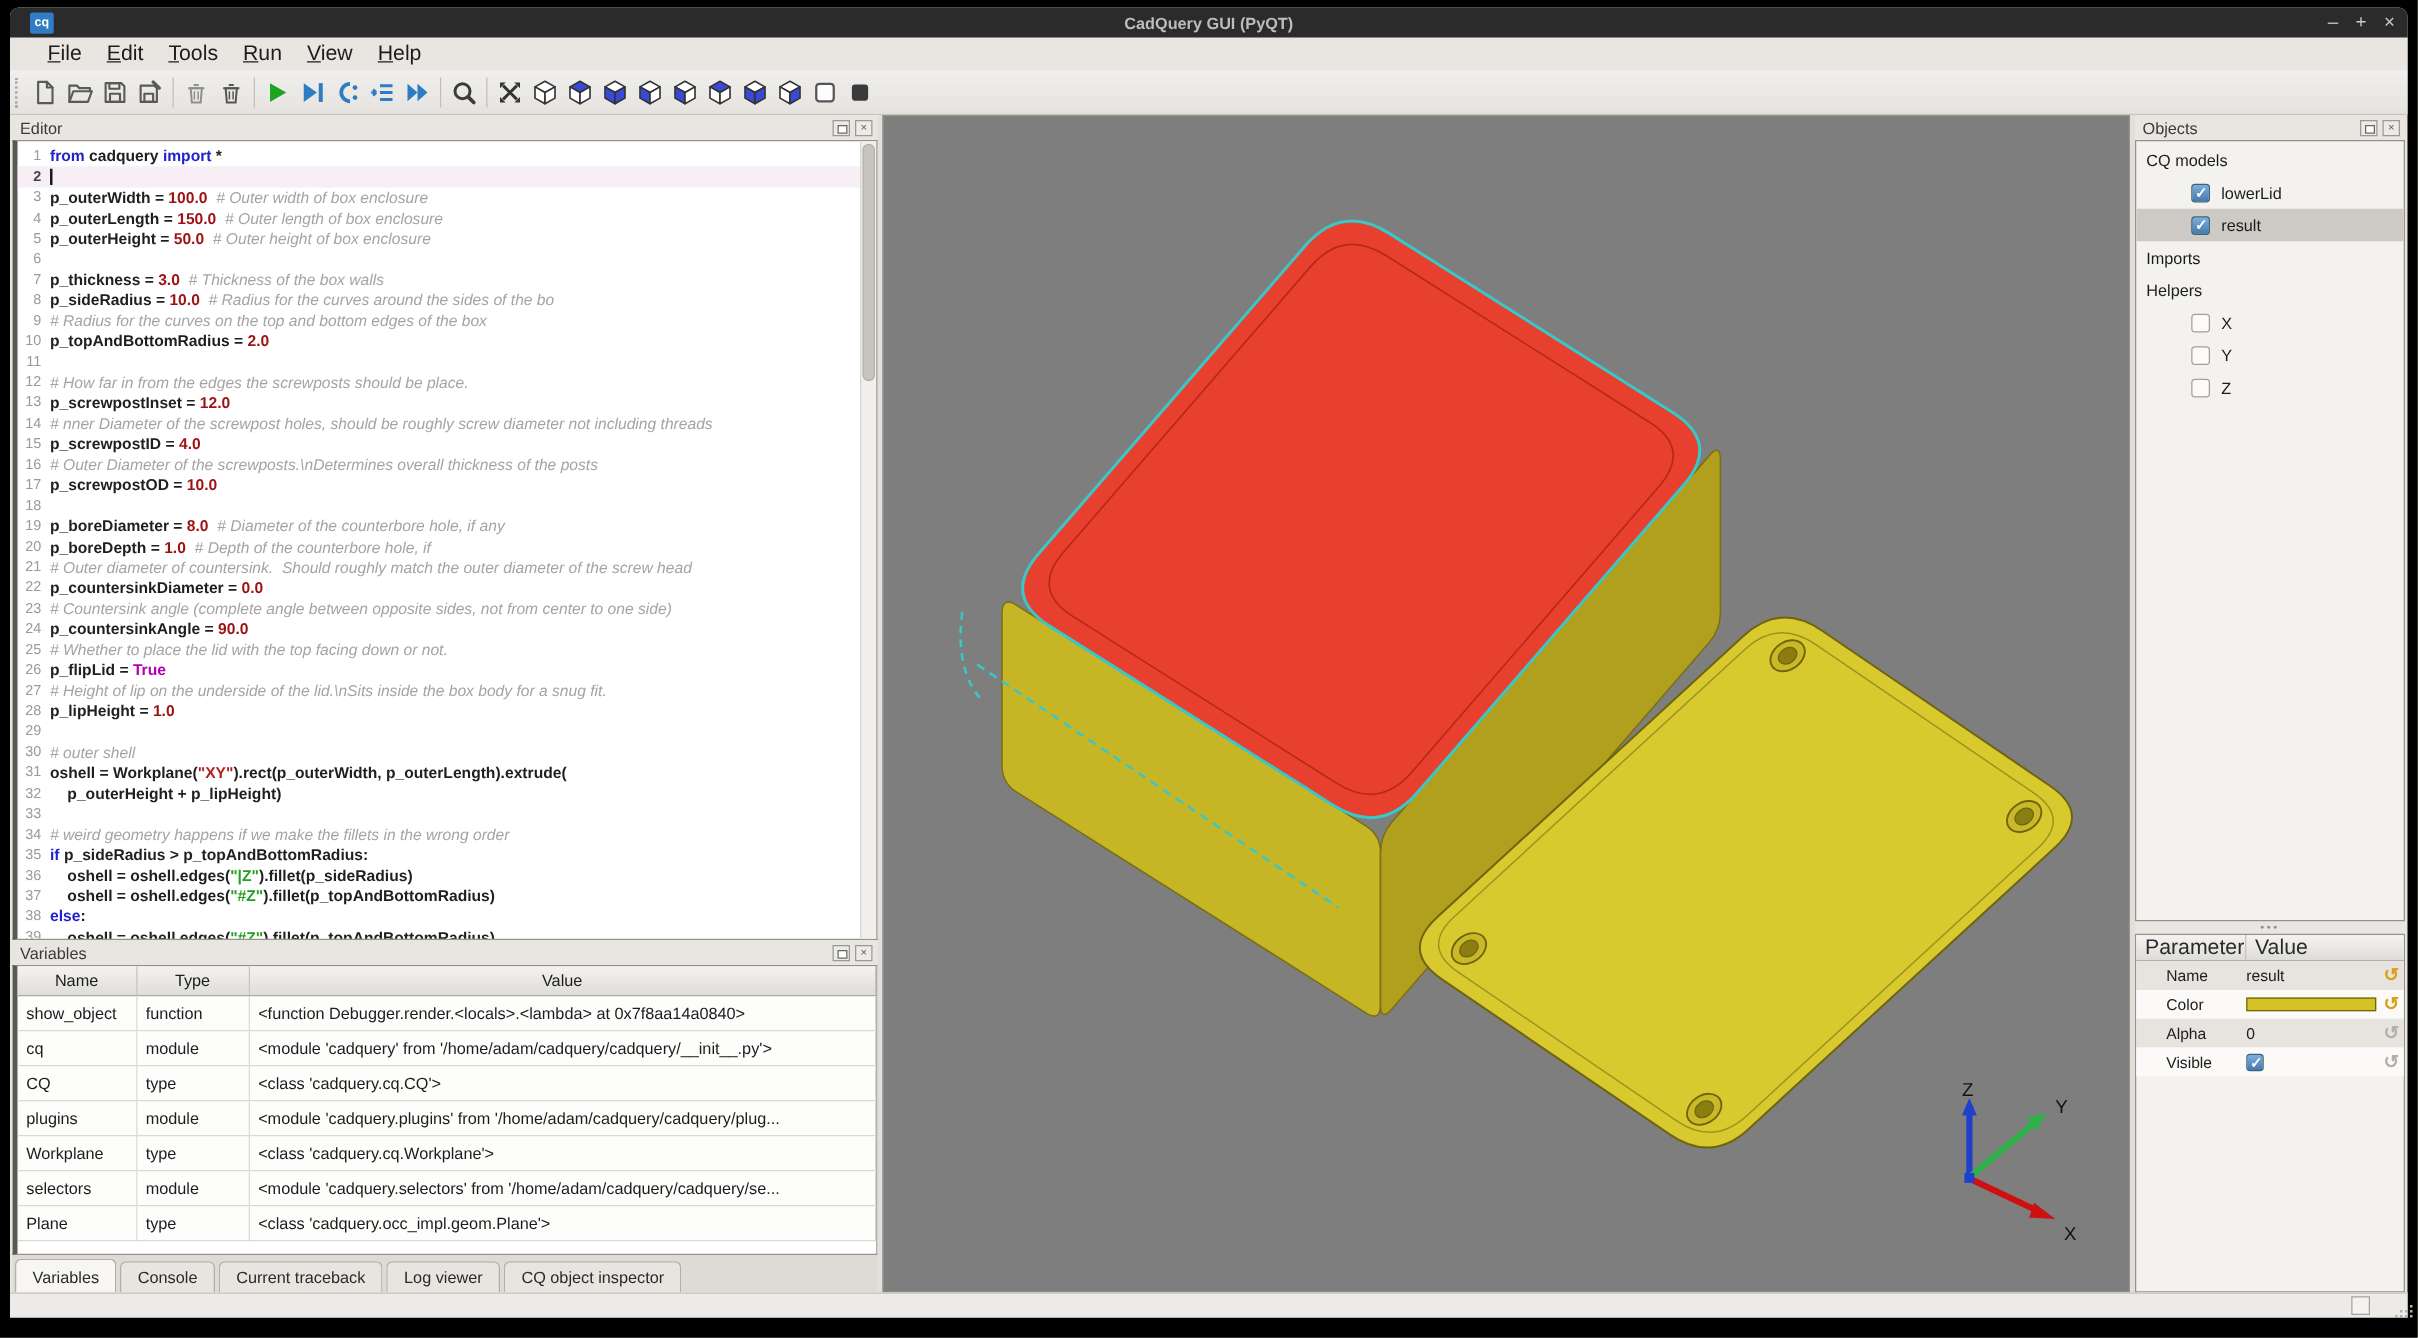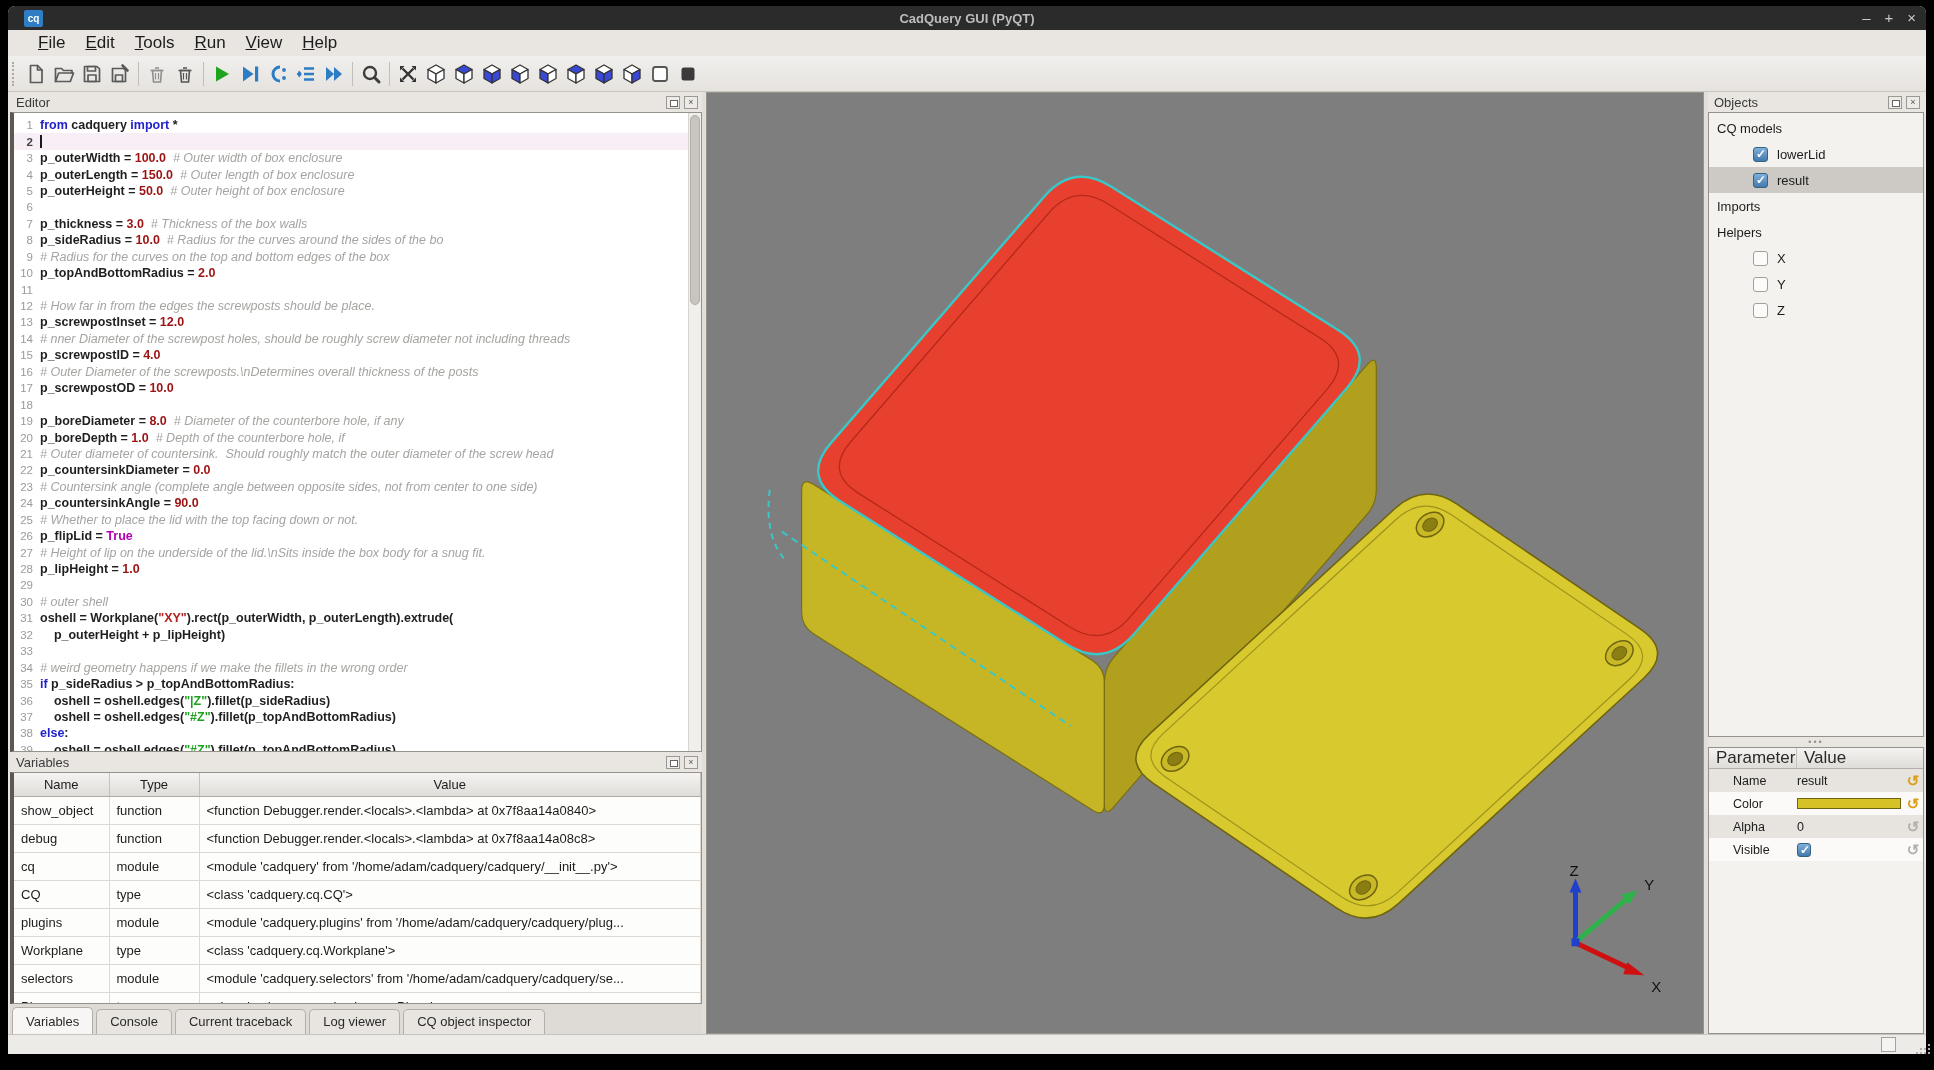--- a/index.html
+++ b/index.html
@@ -394,25 +394,20 @@
                   <th>Value</th>
                 </tr>
               </thead>
             <tbody id="vars-body">
                 <tr>
                   <td>show_object</td>
                   <td>function</td>
                   <td>&lt;function Debugger.render.&lt;locals&gt;.&lt;lambda&gt; at 0x7f8aa14a0840&gt;</td>
                 </tr>
                 <tr>
-                  <td>debug</td>
-                  <td>function</td>
-                  <td>&lt;function Debugger.render.&lt;locals&gt;.&lt;lambda&gt; at 0x7f8aa14a08c8&gt;</td>
-                </tr>
-                <tr>
                   <td>cq</td>
                   <td>module</td>
                   <td>&lt;module 'cadquery' from '/home/adam/cadquery/cadquery/__init__.py'&gt;</td>
                 </tr>
                 <tr>
                   <td>CQ</td>
                   <td>type</td>
                   <td>&lt;class 'cadquery.cq.CQ'&gt;</td>
                 </tr>
                 <tr>

